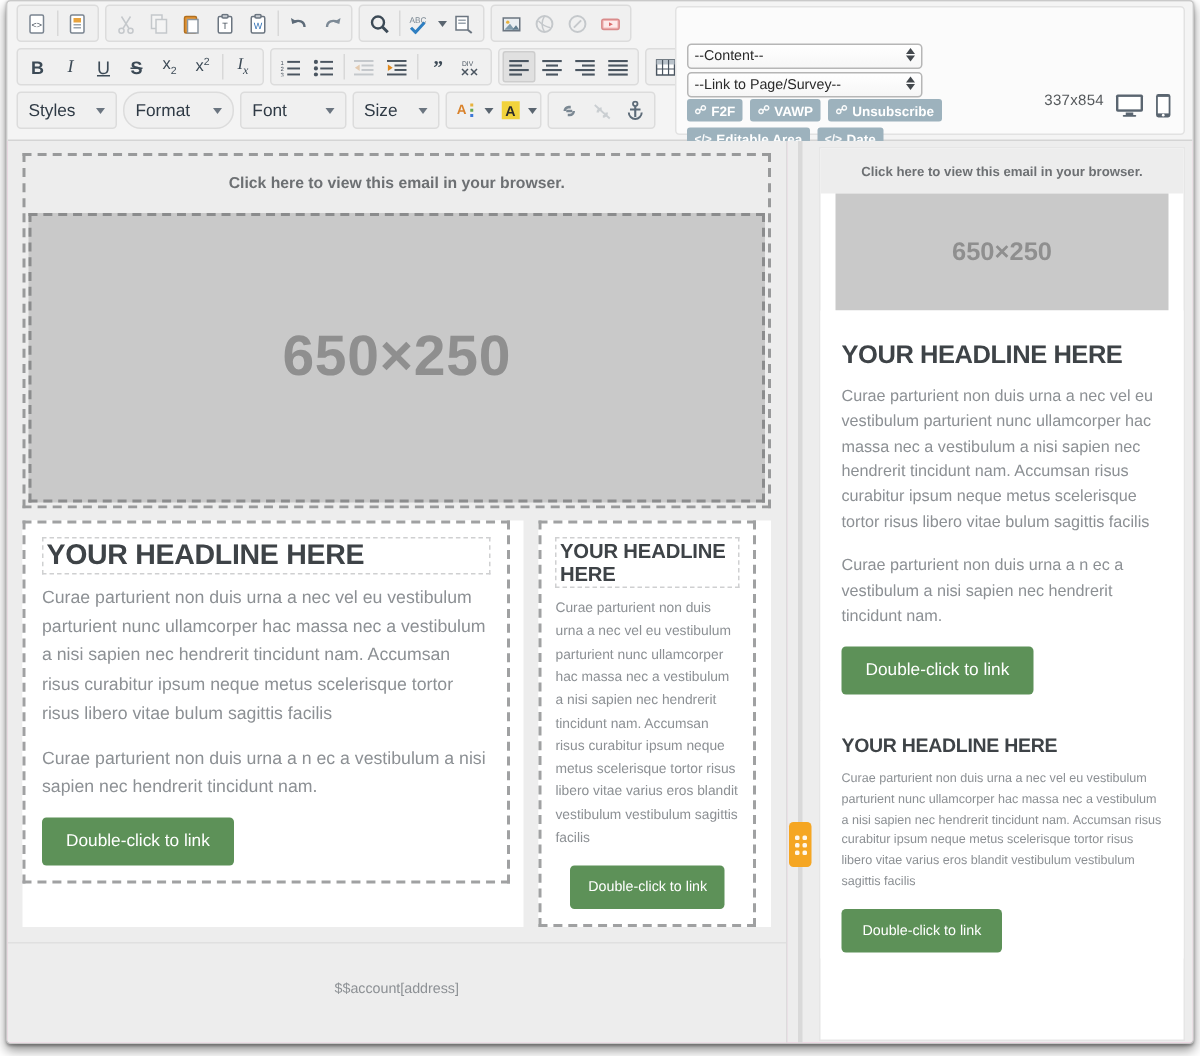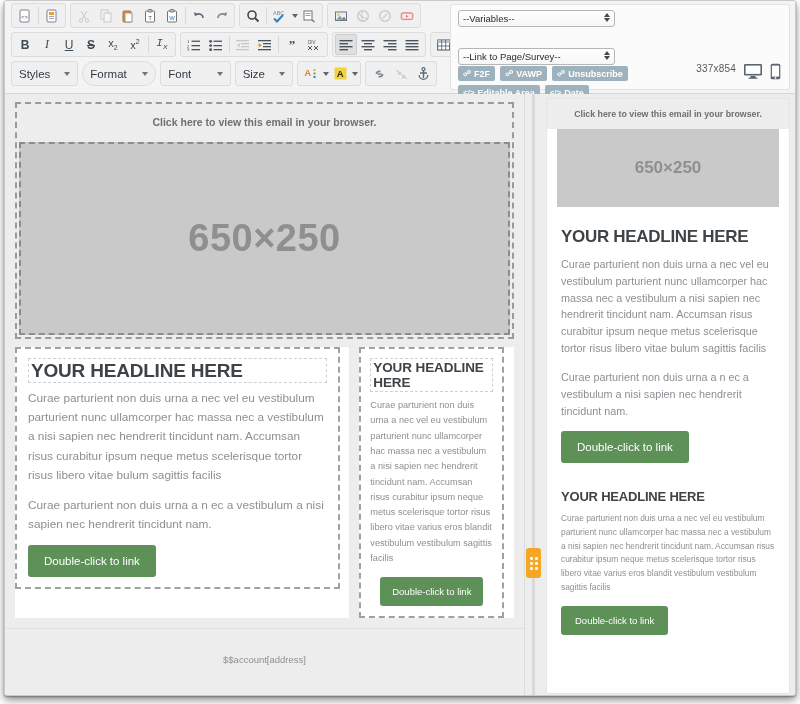--- a/index.html
+++ b/index.html
@@ -486,21 +486,21 @@
               <b style="font-size:12px;text-decoration:line-through">S</b>
             </div>
           <div class="tb-btn">
               <span style="font-size:11px">x<sub style="font-size:7px">2</sub></span>
             </div>
           <div class="tb-btn">
               <span style="font-size:11px">x<sup style="font-size:7px">2</sup></span>
             </div>
           <div class="tb-sep"></div>
           <div class="tb-btn">
-              <span style="font-size:11px;font-family:Liberation Mono, monospace;font-style:italic">I<sub style="font-size:8px">x</sub></span>
+              <span style="font-size:11px;font-family:Liberation Serif, serif;font-style:italic">I<sub style="font-size:8px">x</sub></span>
             </div>
         </div>
 
         <div class="tb-group">
           <div class="tb-btn">
             <svg width="14" height="12" viewBox="0 0 14 12">
                 <text x="0" y="4" font-size="4" fill="#4a5560" font-family="Liberation Sans">1</text>
                 <text x="0" y="8.5" font-size="4" fill="#4a5560" font-family="Liberation Sans">2</text>
                 <text x="0" y="12" font-size="4" fill="#4a5560" font-family="Liberation Sans">3</text>
                 <rect x="4.5" y="1.6" width="8.5" height="1.3" fill="#4a5560"></rect>
@@ -665,23 +665,23 @@
                 <path d="M6.5 3.8 V11" stroke="#5d6b78" stroke-width="1.4"></path>
                 <path d="M3 6 H10" stroke="#5d6b78" stroke-width="1.3"></path>
                 <path d="M2.2 8 a4.3 4.3 0 0 0 8.6 0" stroke="#5d6b78" stroke-width="1.3" fill="none"></path>
               </svg>
           </div>
         </div>
       </div>
     </div>
 
     <div class="tb-right">
-      <div class="sel-row" style="top:5px">
+      <div class="sel-row" style="top:24px">
         <div class="native-select">
-          <span>--Variables--</span>
+          <span>--Content--</span>
           <span class="spin">
               <i class="up"></i>
               <i class="down"></i>
             </span>
         </div>
       </div>
       <div class="sel-row" style="top:43px">
         <div class="native-select">
           <span>--Link to Page/Survey--</span>
           <span class="spin">

